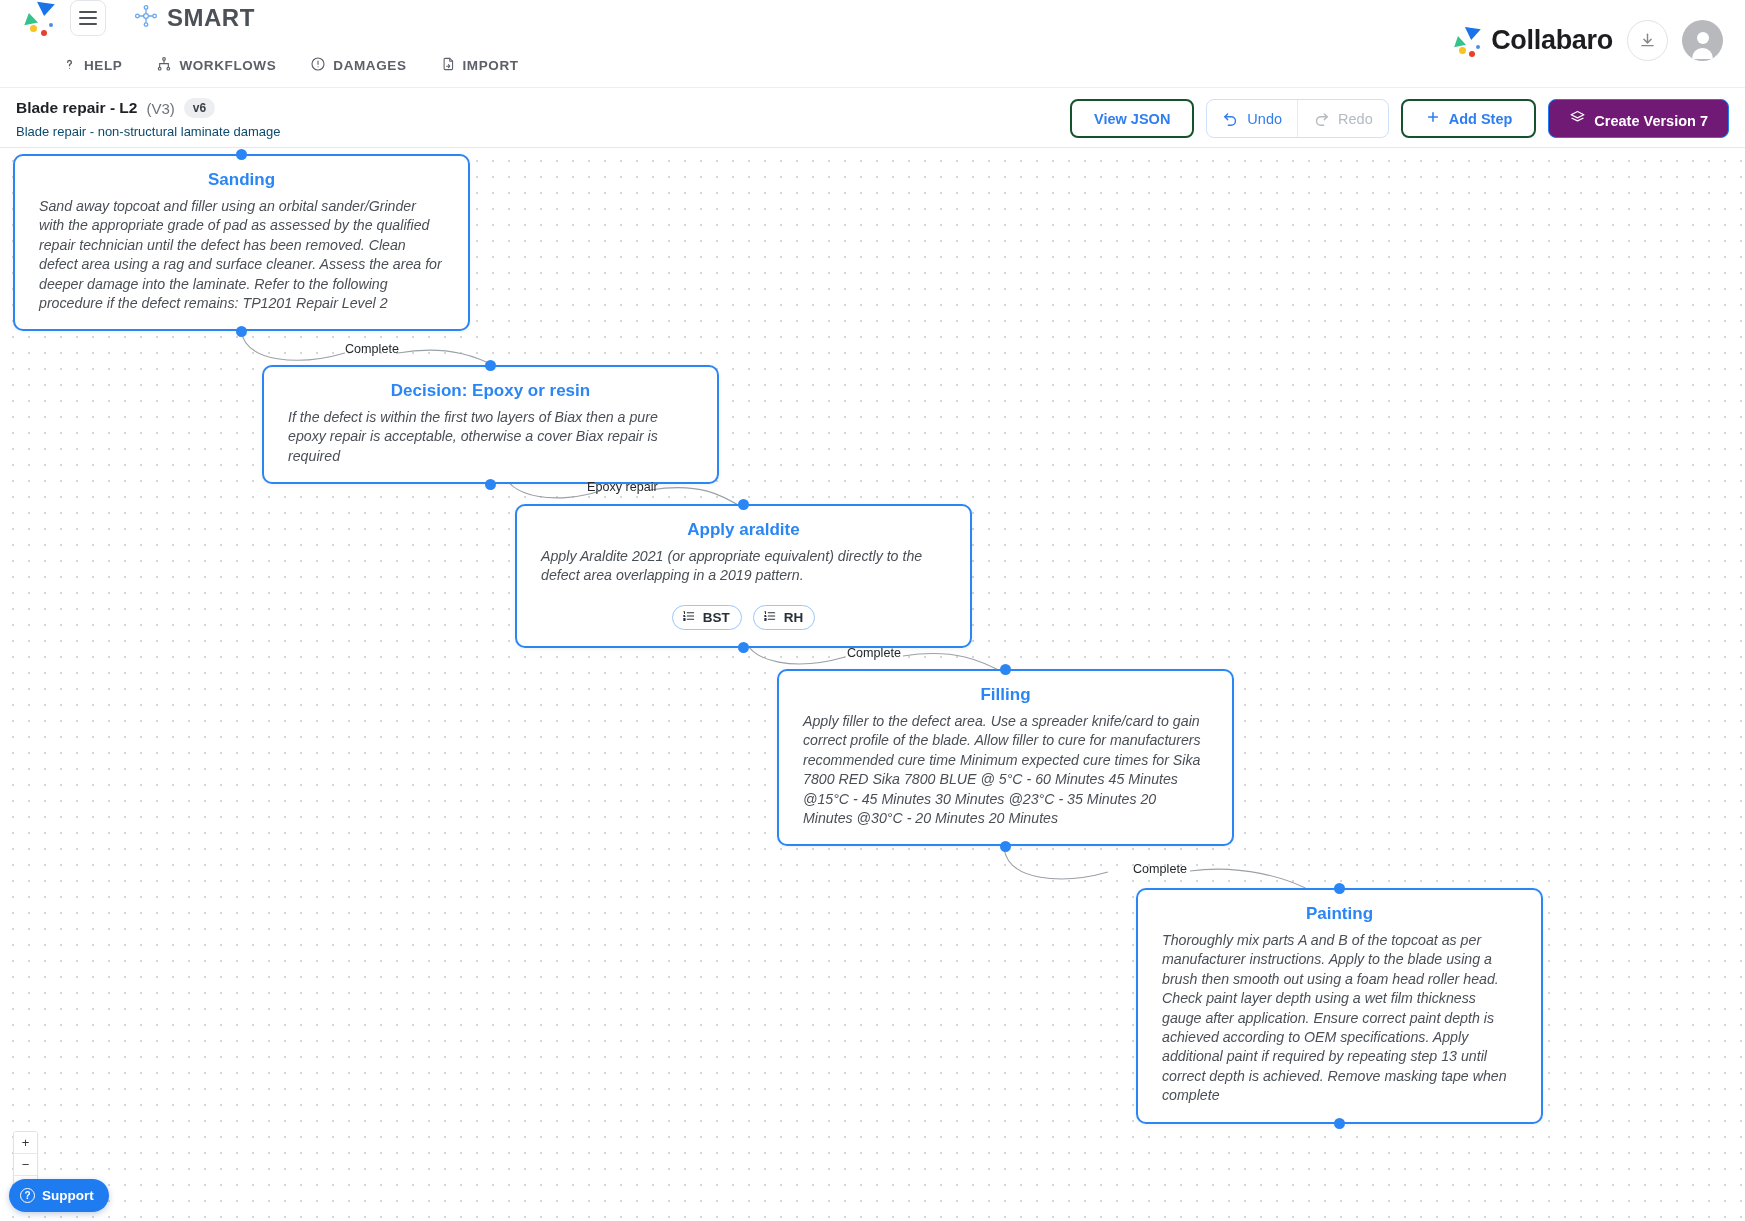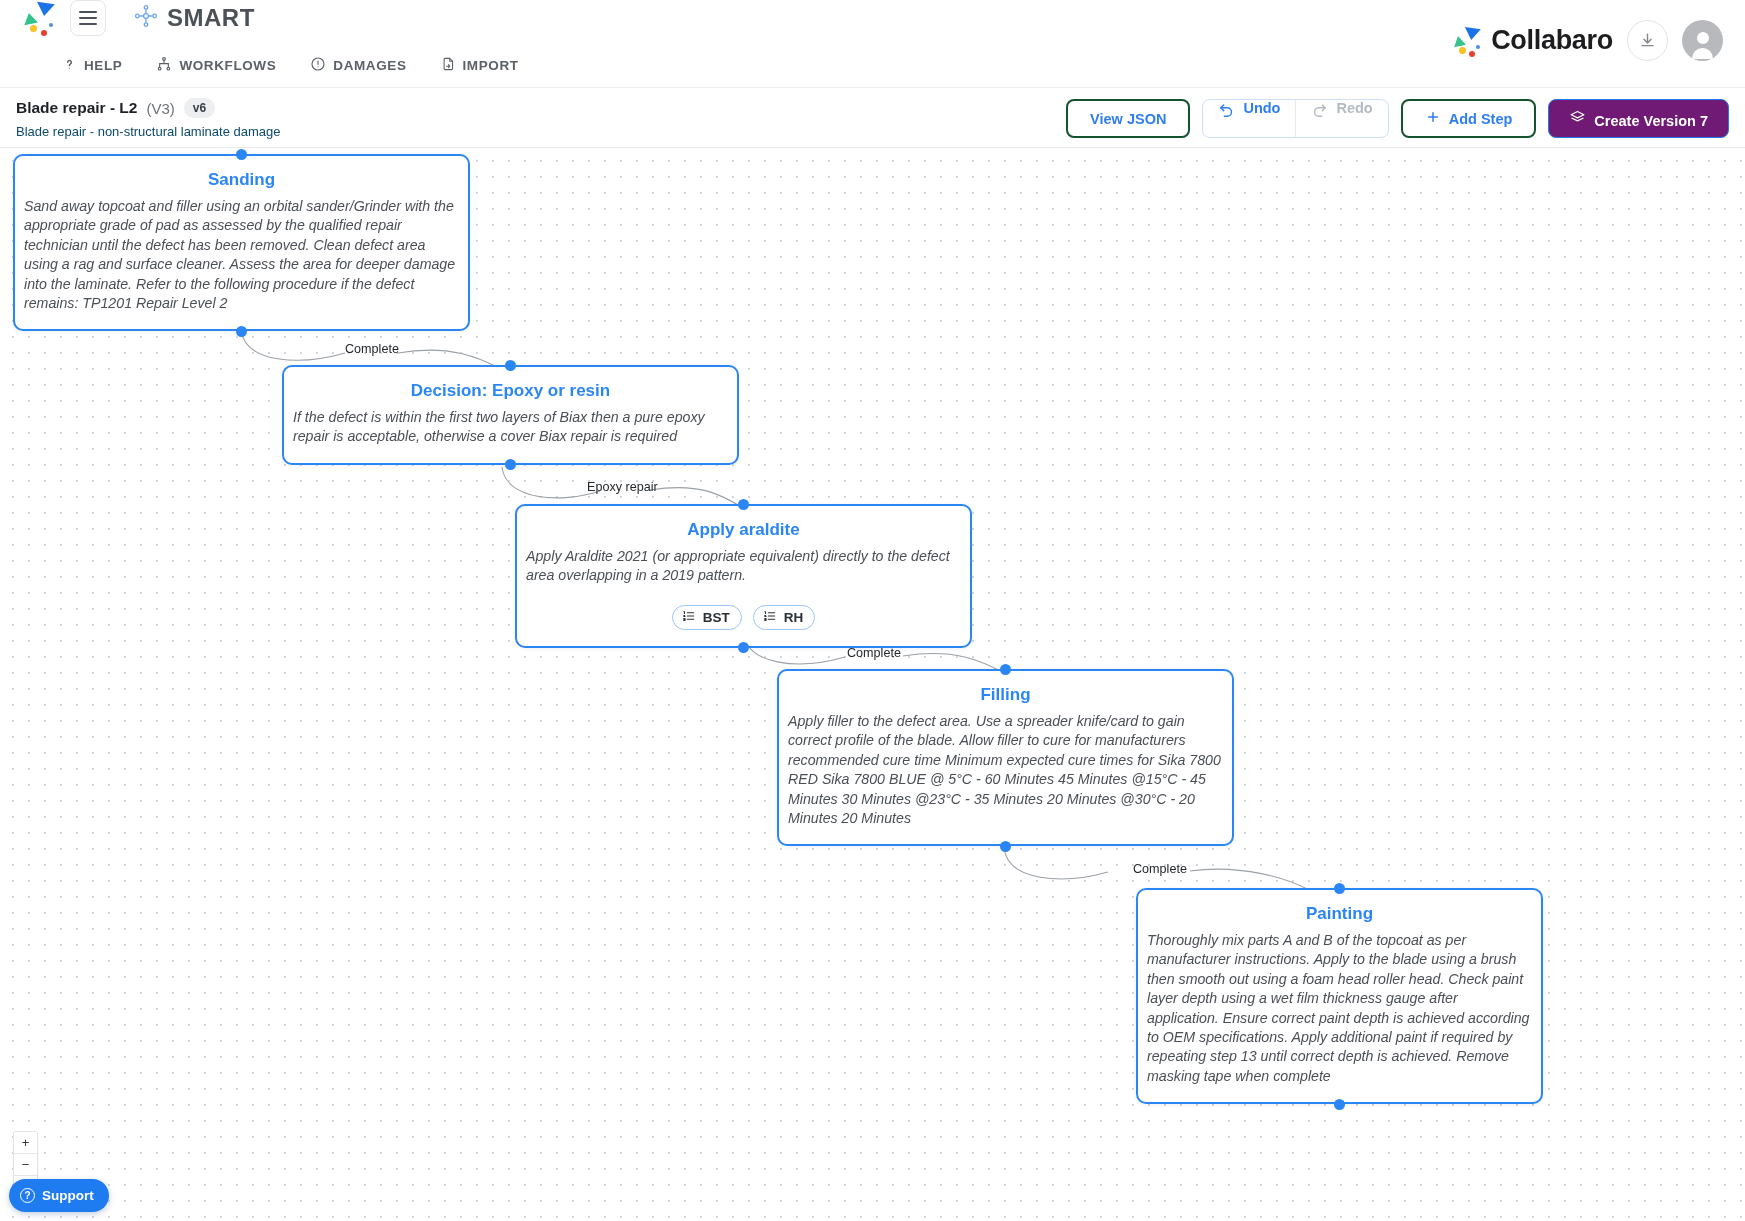--- a/index.html
+++ b/index.html
@@ -102,22 +102,22 @@
     display:flex; align-items:center; justify-content:center; gap:8px;
     height: 39px; border-radius: 8px; cursor: pointer;
     font-size: 14.5px; font-weight: 700;
   }
   .btn-outline { border: 2px solid #14532d; background: #fff; color: #2f7ef0; padding: 0 22px; }
   .btn-group {
     display:flex; align-items:center; height:39px; border:1px solid #cfe0fb;
     border-radius: 8px; overflow:hidden; background:#fff;
   }
   .btn-group .seg {
-    display:flex; gap:8px; height:100%; padding: 0 15px;
-    font-size: 14.5px; font-weight:700; cursor:pointer;
+    display:flex; align-items:center; gap:8px; height:100%; padding: 0 15px;
+    font-size: 14.5px; font-weight:400; cursor:pointer;
   }
   .seg-undo { color: #2f7ef0; border-right: 1px solid #e7ebf0; }
   .seg-redo { color: #b4bac1; cursor: default; }
   .btn-primary { background: #701a75; color:#fff; padding: 8px 20px; border: 1px solid #1f7bf0; align-items: flex-end; }
 
   
   .canvas {
     position: relative;
     height: calc(1221px - 87px - 61px);
     background-color: #ffffff;
@@ -126,21 +126,21 @@
     background-position: 5px 5px;
     overflow: hidden;
   }
 
   .node {
     position: absolute;
     background: #fff;
     border: 2px solid #2a86f5;
     border-radius: 10px;
     box-shadow: 0 1px 4px rgba(20,40,80,0.07);
-    padding: 14px 9px 16px;
+    padding: 14px 24px 16px;
   }
   .node-title {
     text-align: center; color: #2a86f5;
     font-size: 17px; font-weight: 700; margin-bottom: 7px;
   }
   .node-desc {
     font-style: italic; font-size: 14.2px; line-height: 19.4px;
     color: #4a4f56;
   }
   .handle {
@@ -364,21 +364,21 @@
   </svg>
 
   <div class="node" style="left:13px; top:6px; width:457px;">
     <div class="handle top"></div>
     <div class="node-title">Sanding</div>
     <div class="node-desc">Sand away topcoat and filler using an orbital sander/Grinder with the appropriate grade of pad as assessed by the qualified repair technician until the defect has been removed. Clean defect area using a rag and surface cleaner. Assess the area for deeper damage into the laminate. Refer to the following procedure if the defect remains: TP1201 Repair Level 2</div>
     <div class="handle bottom"></div>
   </div>
   <div class="edge-label" style="left:345px; top:194px;">Complete</div>
 
-  <div class="node" style="left:282px; top:217px; width:457px;">
+  <div class="node" style="left:262px; top:217px; width:457px;">
     <div class="handle top"></div>
     <div class="node-title">Decision: Epoxy or resin</div>
     <div class="node-desc">If the defect is within the first two layers of Biax then a pure epoxy repair is acceptable, otherwise a cover Biax repair is required</div>
     <div class="handle bottom"></div>
   </div>
   <div class="edge-label" style="left:587px; top:332px;">Epoxy repair</div>
 
   <div class="node" style="left:515px; top:356px; width:457px;">
     <div class="handle top"></div>
     <div class="node-title">Apply araldite</div>

